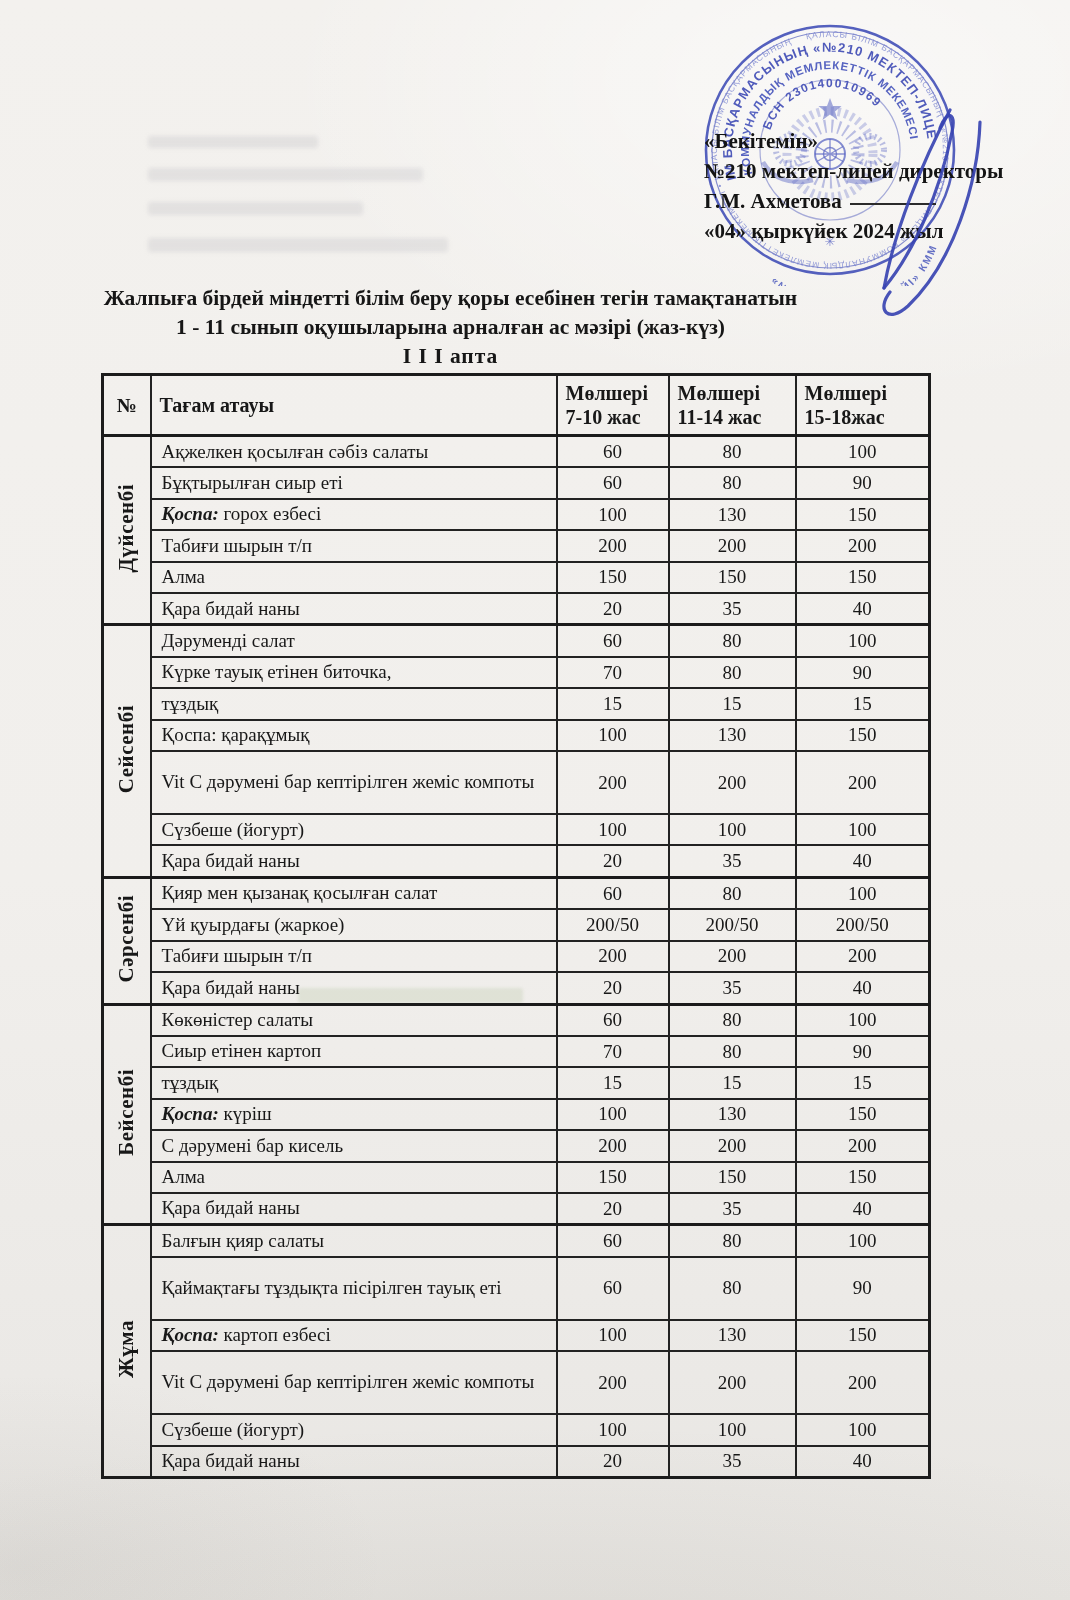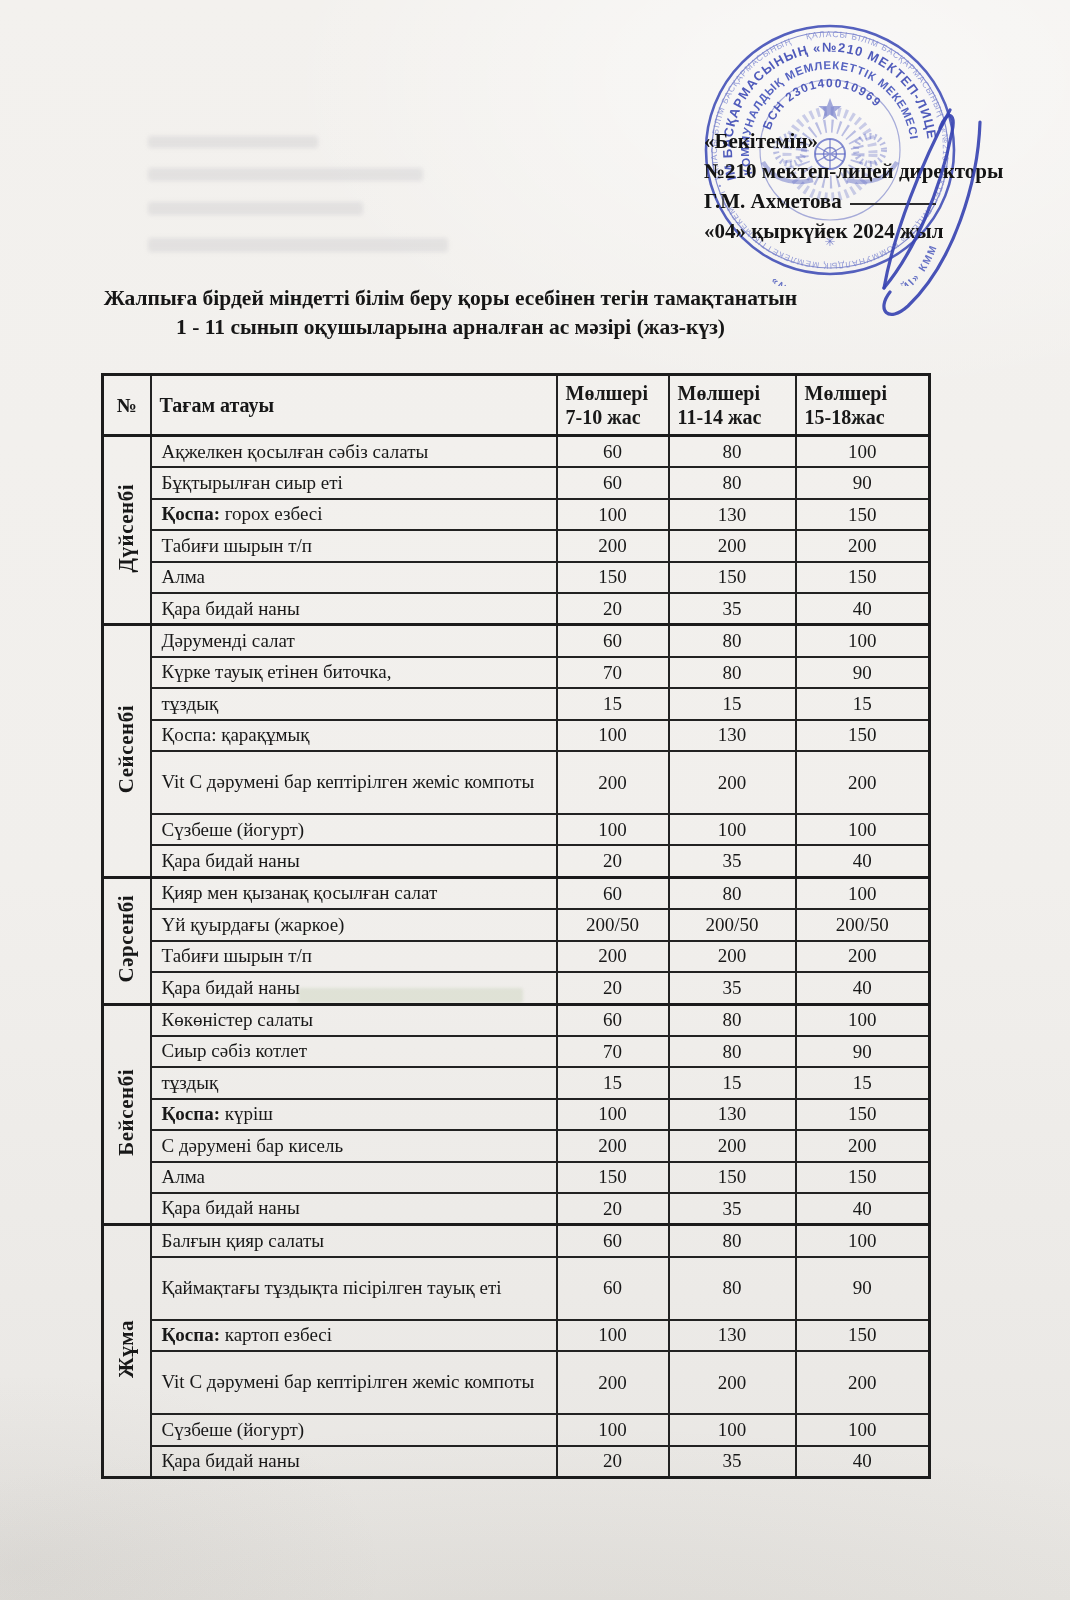--- a/index.html
+++ b/index.html
@@ -47,21 +47,21 @@
     border-collapse:collapse; table-layout:fixed;
     border:3px solid #1c1c1c; background:transparent;}
   table.menu th, table.menu td{border:2px solid #222; color:#181818;}
   thead th{font-size:20px; font-weight:bold; text-align:left; padding:5px 8px; height:48px; vertical-align:middle; line-height:24px;}
   thead th.num{text-align:center; padding:5px 2px;}
   tr.block-start td{border-top:3px solid #1b1b1b;}
   .day-cell{text-align:center; vertical-align:middle; padding:2px;}
   .day-label{display:inline-block; writing-mode:vertical-rl; transform:rotate(180deg);
     font-weight:bold; font-size:21px; letter-spacing:.5px; line-height:1; white-space:nowrap;}
   .dish-cell{font-size:19px; text-align:left; padding:3.5px 10px; line-height:1.18;}
-  .dish-cell b{font-weight:bold;}
+  .dish-cell b{font-weight:bold;font-style:italic;}
   .val-cell{font-size:19px; text-align:center; padding:3.5px 4px;}
   tr.tall td{height:54px;}
 </style>
 </head>
 <body>
 
 <div class="page">
 
   <div class="bleed" style="left:148px; top:136px; width:170px; height:12px;"></div>
   <div class="bleed" style="left:148px; top:168px; width:275px; height:13px;"></div>
@@ -112,20 +112,21 @@
   <div class="approval">
     <div>«Бекітемін»</div>
     <div>№210 мектеп-лицей директоры</div>
     <div><span>Г.М. Ахметова</span><span class="sig-underline"></span></div>
     <div>«04» қыркүйек 2024 жыл</div>
   </div>
 
   <div class="title">
     <div>Жалпыға бірдей міндетті білім беру қоры  есебінен тегін тамақтанатын</div>
     <div>1 - 11 сынып оқушыларына арналған ас мәзірі (жаз-күз)</div>
+    <div class="week">І І І  апта</div>
   </div>
 
   <table class="menu">
     <colgroup>
       <col style="width:48px">
         <col style="width:406px">
         <col style="width:112px">
         <col style="width:127px">
         <col style="width:134px">
     </colgroup>
@@ -254,21 +255,21 @@
           <td class="val-cell">40</td>
         </tr>
         <tr class="block-start">
           <td class="day-cell" rowspan="7"><span class="day-label">Бейсенбі</span></td>
           <td class="dish-cell">Көкөністер салаты</td>
           <td class="val-cell">60</td>
           <td class="val-cell">80</td>
           <td class="val-cell">100</td>
         </tr>
         <tr>
-          <td class="dish-cell">Сиыр сәбіз котлет</td>
+          <td class="dish-cell">Сиыр етінен картоп</td>
           <td class="val-cell">70</td>
           <td class="val-cell">80</td>
           <td class="val-cell">90</td>
         </tr>
         <tr>
           <td class="dish-cell">тұздық</td>
           <td class="val-cell">15</td>
           <td class="val-cell">15</td>
           <td class="val-cell">15</td>
         </tr>

